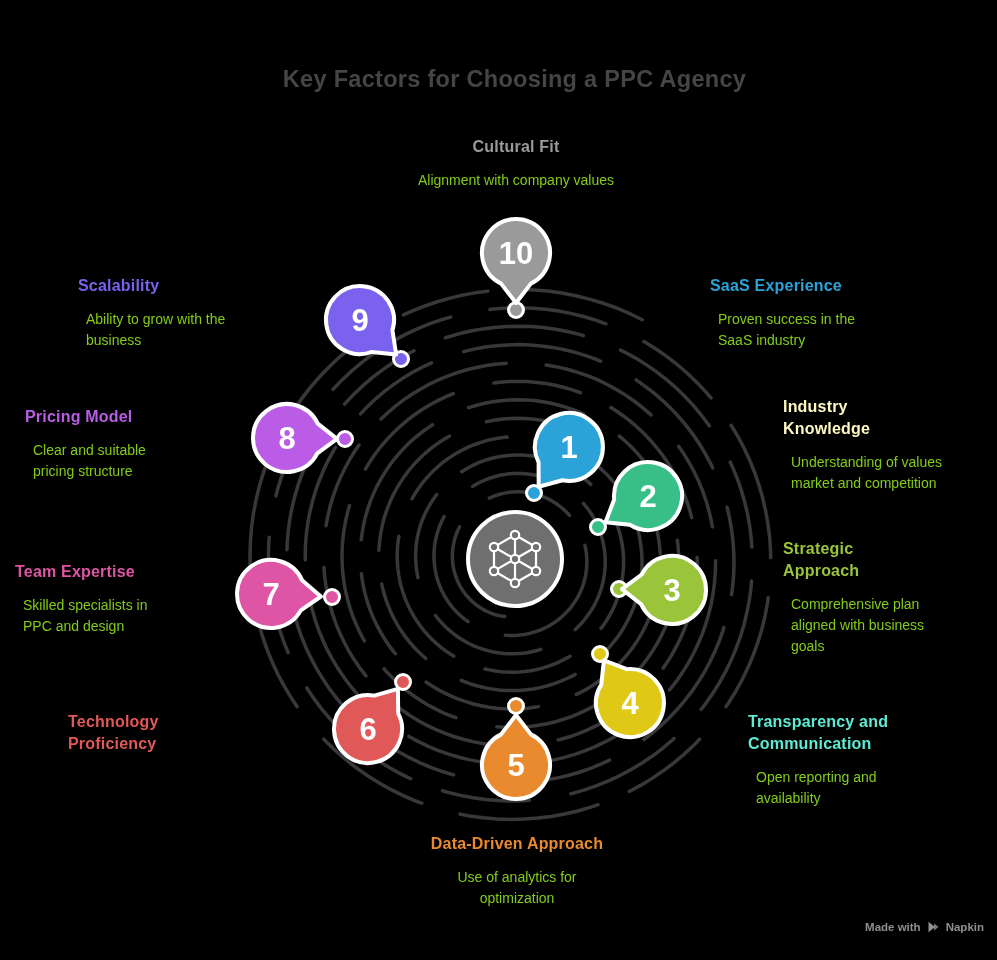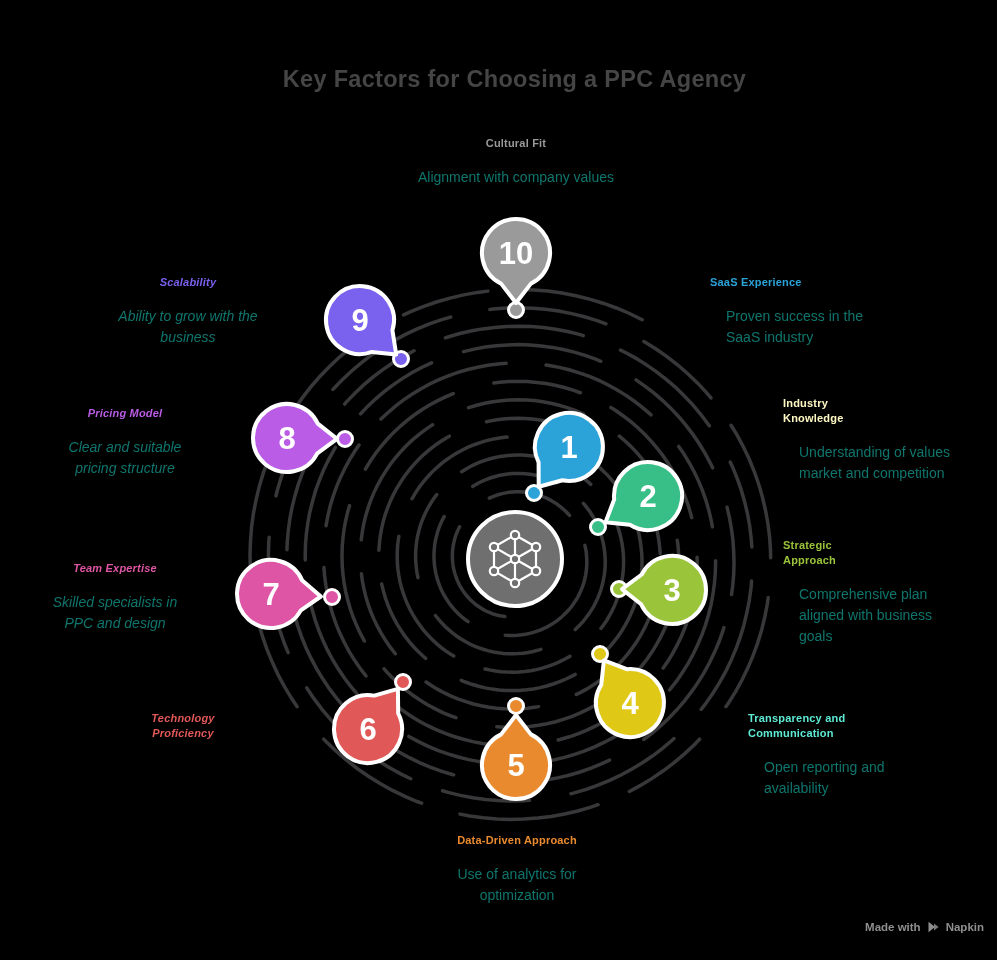--- a/index.html
+++ b/index.html
@@ -7,27 +7,27 @@
     position:relative;width:997px;height:960px;background:#000;overflow:hidden;
     font-family:"Liberation Sans",sans-serif;margin:0 auto;
   }
   .main-title{
     position:absolute;top:50px;left:0;width:100%;text-align:center;
     font-size:23.5px;font-weight:700;color:#454545;letter-spacing:.3px;margin:16px;
   }
   #diagram{position:absolute;left:0;top:0;width:997px;height:960px;}
   .factor-label{position:absolute;}
   .factor-title{
-    font-size:11px;font-weight:700;line-height:1.36;margin:0 0 12px 0;
+    font-size:16px;font-weight:700;line-height:1.36;margin:0 0 12px 0;
     white-space:pre-line;letter-spacing:.2px;
   }
   .factor-desc{
-    font-size:14px;color:#0f766e;line-height:1.5;margin:16px;white-space:pre-line;
+    font-size:14px;color:#84cc16;line-height:1.5;margin:8px;white-space:pre-line;
   }
-  .align-c{text-align:center;} .align-r{text-align:center;font-style:italic;} .align-l{text-align:left;}
+  .align-c{text-align:center;} .align-r{text-align:left;} .align-l{text-align:left;}
   .credit{
     position:absolute;top:921px;right:13px;display:flex;align-items:center;gap:6px;
     color:#8F8F8F;font-size:11.5px;font-weight:600;
   }
   .credit svg{display:block;}
 </style>
 </head>
 <body>
 
 <div class="canvas">

